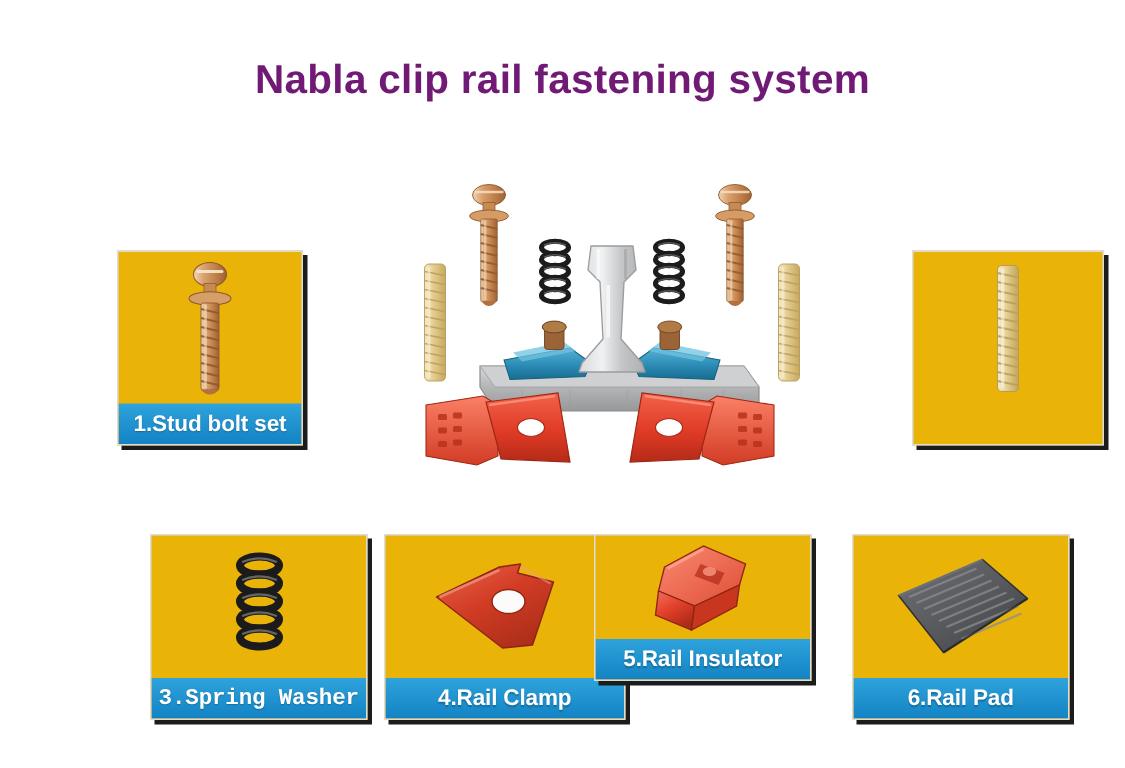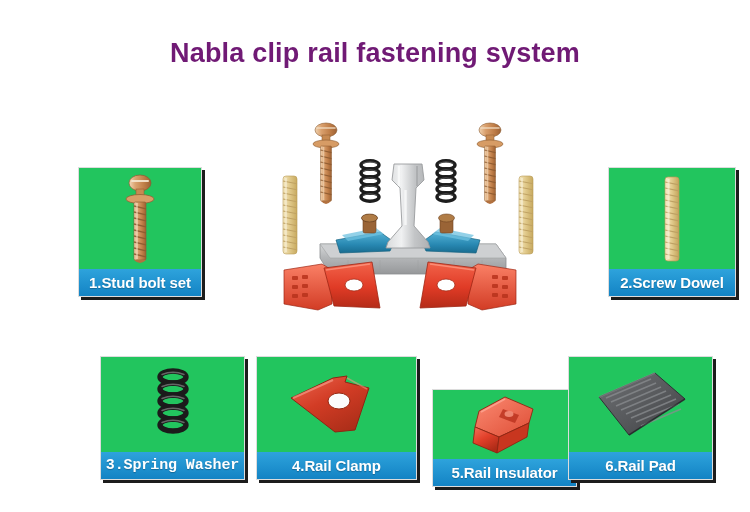--- a/index.html
+++ b/index.html
@@ -24,21 +24,21 @@
     font-size: 27px;
     font-weight: bold;
     color: #701a75;
     letter-spacing: 0.2px;
     white-space: nowrap;
   }
 
   
   .card {
     position: absolute;
-    background: #22c55e;
+    background: #eab308;
     border: 1px solid #dcdcdc;
     box-shadow: 3px 3px 0 0 #1c1c1c;
     overflow: hidden;
     text-align: center;
   }
   .card-figure {
     position: absolute;
     left: 0; top: 0; right: 0;
     bottom: 27px;
     display: flex;
@@ -328,21 +328,20 @@
             <path d="M13 51 l14 2.9"></path>
             <path d="M13 57 l14 2.9"></path>
           <path d="M13 63 l14 2.9"></path>
             <path d="M13 69 l14 2.9"></path>
             <path d="M13 75 l14 2.9"></path>
           <path d="M13 81 l14 2.9"></path>
         </g>
         <path d="M16.5 6 v80" stroke="#FCF6E2" stroke-width="2.2" opacity=".6"></path>
       </svg>
     </div>
-    <div class="card-label">2.Screw Dowel</div>
   </div>
 
   <div class="card" style="left:100px; top:356px; width:145px; height:124px;font-family:Liberation Mono, monospace;">
     <div class="card-figure">
       <svg width="54" height="76" viewBox="0 0 54 76">
         <g fill="none" stroke="#1B1B1B" stroke-width="5.4" stroke-linecap="round">
           <ellipse cx="27" cy="10" rx="13" ry="6"></ellipse>
           <ellipse cx="27" cy="22" rx="13" ry="6"></ellipse>
           <ellipse cx="27" cy="34" rx="13" ry="6"></ellipse>
           <ellipse cx="27" cy="46" rx="13" ry="6"></ellipse>
@@ -372,21 +371,21 @@
         </defs>
         <path d="M6 28 L48 8 L62 6 L60 12 L84 18 L70 60 L50 62 Z" fill="url(#cClamp)" stroke="#8E2513" stroke-width="1" stroke-linejoin="round"></path>
         <ellipse cx="54" cy="31" rx="11" ry="8" fill="#FBFBFB" stroke="#94250F" stroke-width="1"></ellipse>
         <path d="M8 28 L48 10" stroke="#F59A85" stroke-width="2" opacity=".7"></path>
         <path d="M62 8 L82 19" stroke="#F59A85" stroke-width="1.6" opacity=".55"></path>
       </svg>
     </div>
     <div class="card-label">4.Rail Clamp</div>
   </div>
 
-  <div class="card" style="left:432px; top:356px; width:145px; height:98px;margin-top:33px;">
+  <div class="card" style="left:396px; top:356px; width:145px; height:98px;">
     <div class="card-figure">
       <svg width="92" height="72" viewBox="0 0 92 72">
         <defs>
           <linearGradient id="cIns" x1="0" y1="0" x2="0.6" y2="1">
             <stop offset="0%" stop-color="#F4705A"></stop>
             <stop offset="50%" stop-color="#E2402A"></stop>
             <stop offset="100%" stop-color="#AD2B17"></stop>
           </linearGradient>
           <linearGradient id="cInsTop" x1="0" y1="0" x2="1" y2="1">
             <stop offset="0%" stop-color="#FB8A72"></stop>

